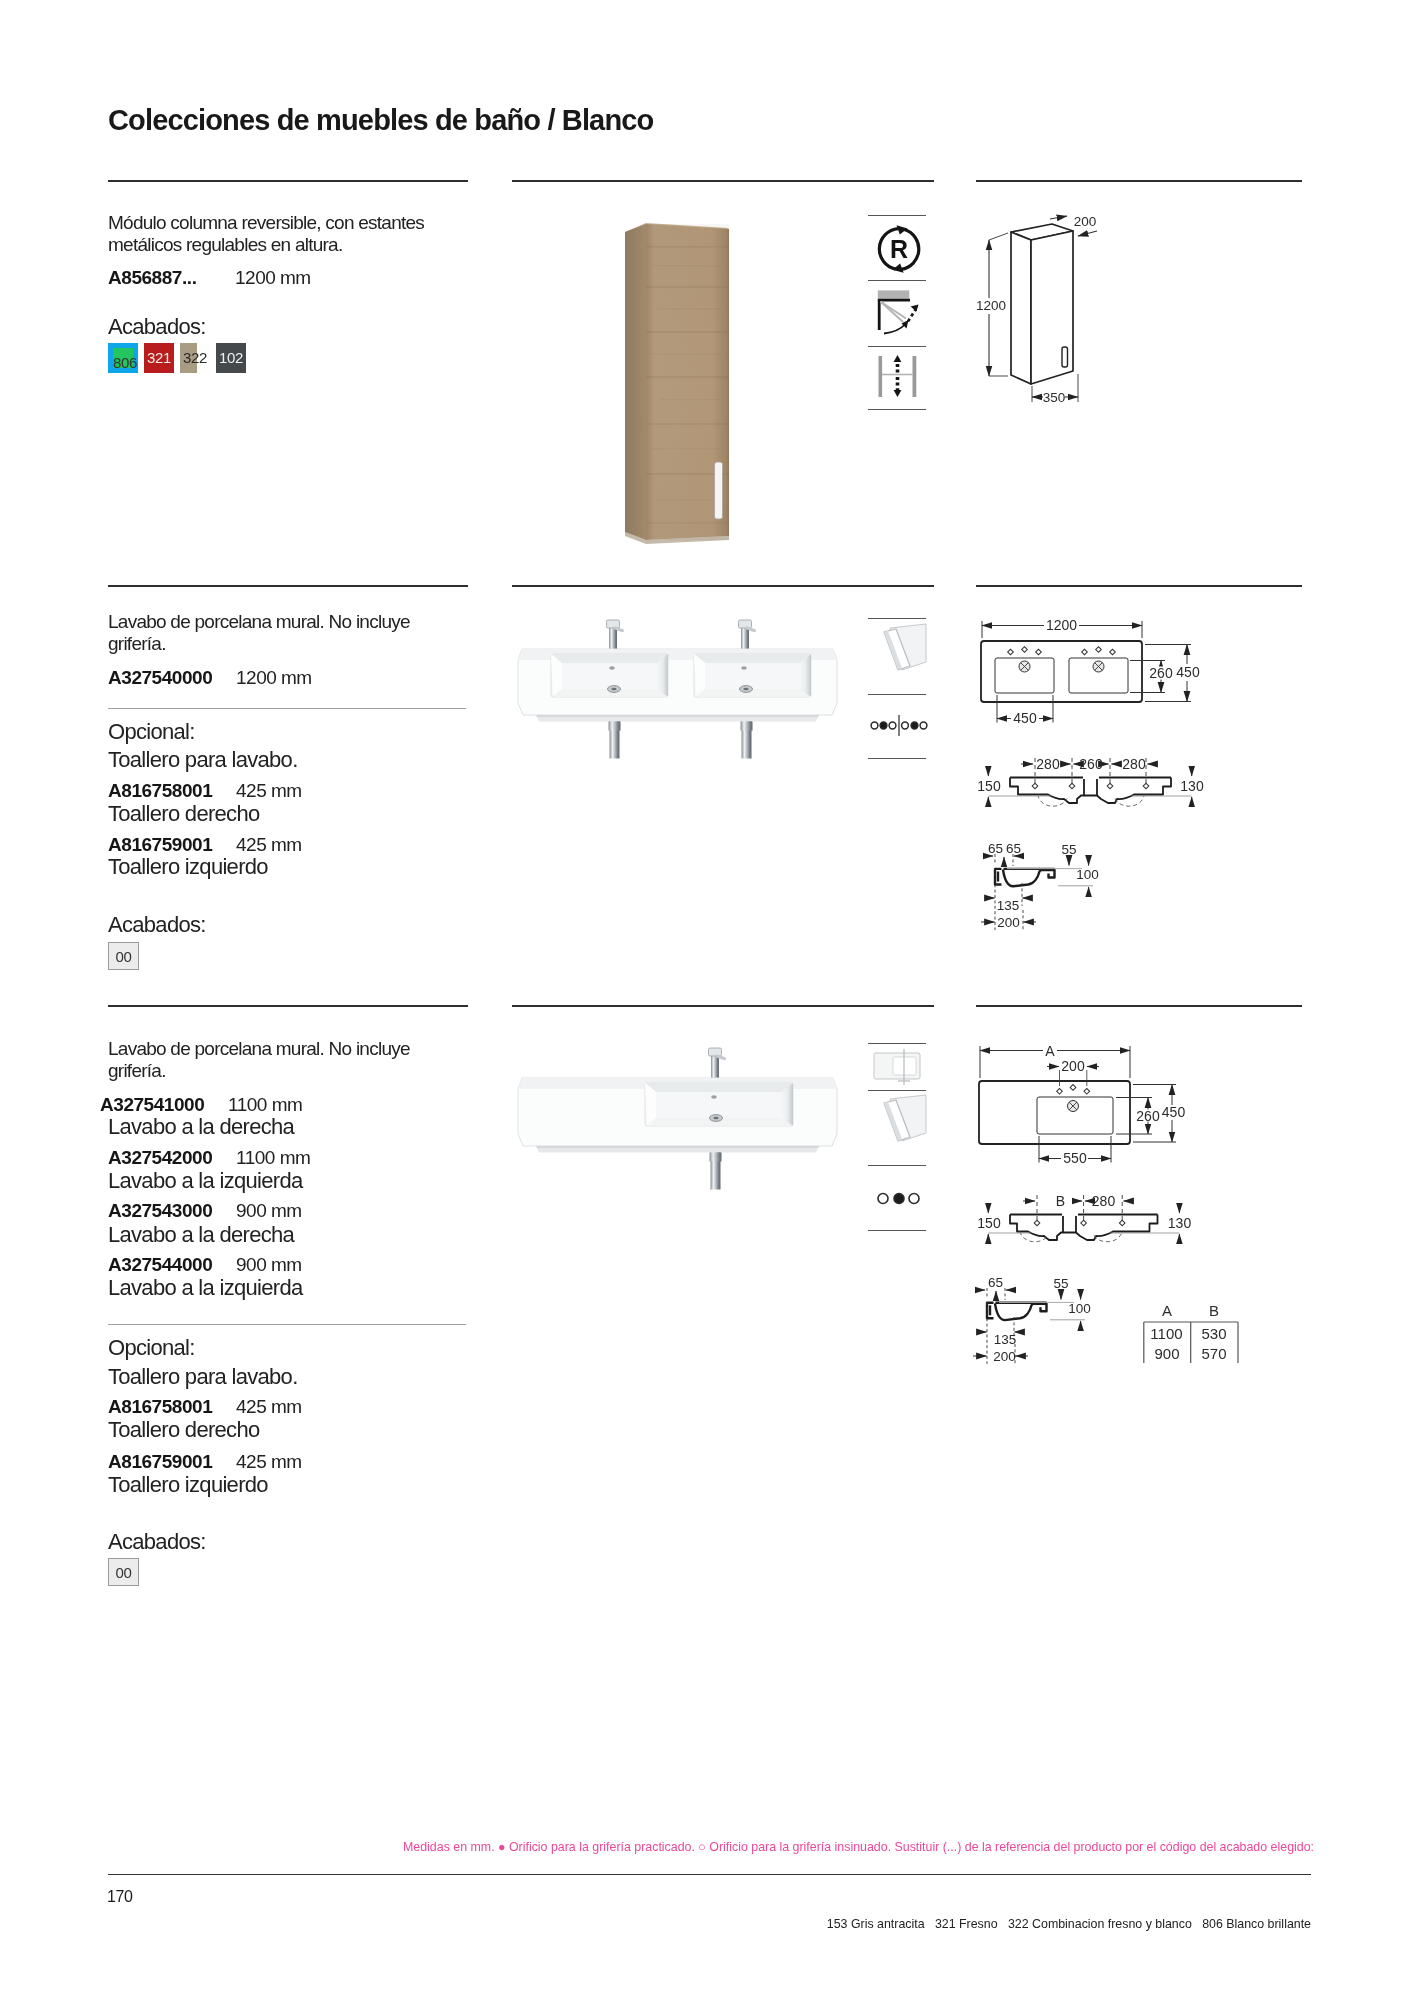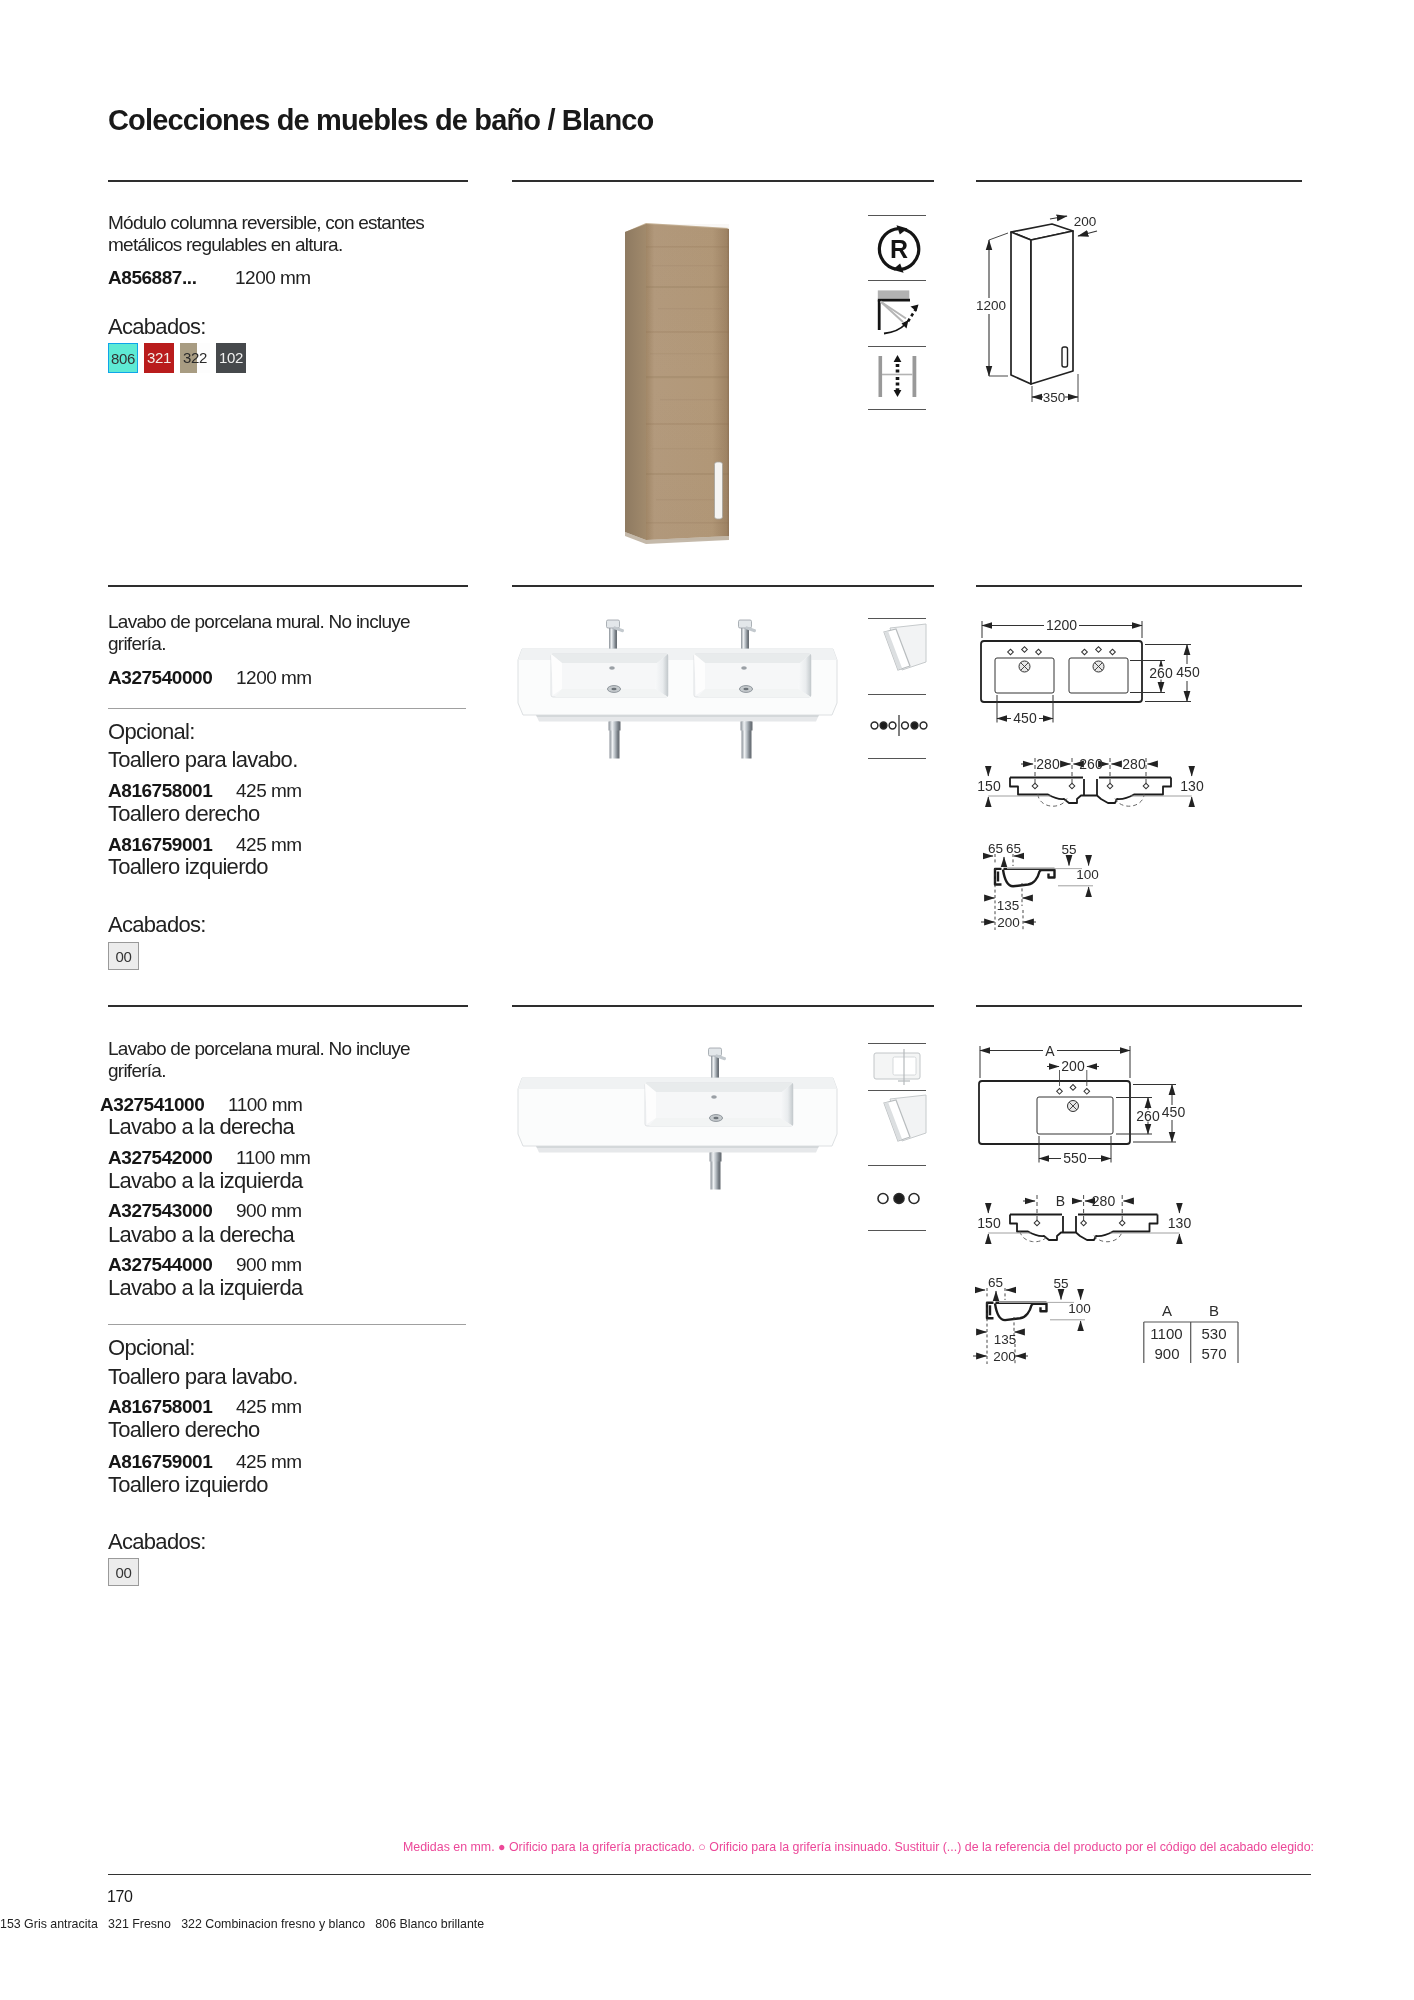--- a/index.html
+++ b/index.html
@@ -24,21 +24,21 @@
 <div class="rule" style="left:512px;top:180px;width:422px"></div>
 
 <div class="rule" style="left:976px;top:180px;width:326px"></div>
 
 <div class="abs body" style="left:108px;top:212px;width:370px">Módulo columna reversible, con estantes<br>metálicos regulables en altura.</div>
 
 <div class="abs" style="left:108px;top:267px"><span class="code">A856887...</span><span class="size abs" style="left:127px;top:0">1200 mm</span></div>
 
 <div class="abs sub" style="left:108px;top:314px">Acabados:</div>
 
-<div class="sw" style="left:108px;top:343px;background:#5eead4;border:1px solid #0ea5e9;color:#333">806</div>
+<div class="sw" style="left:108px;top:343px;background:#22c55e;border:5px solid #0ea5e9;color:#333">806</div>
 
 <div class="sw" style="left:144px;top:343px;background:#b91c1c;color:#f2efe8">321</div>
 
 <div class="sw" style="left:180px;top:343px;background:linear-gradient(90deg,#a89c82 0 55%,#fdfdfd 55% 100%);color:#2a2a2a">322</div>
 
 <div class="sw" style="left:216px;top:343px;background:#46494c;color:#f0f0f0">102</div>
 
 <svg class="abs" style="left:600px;top:210px" width="150" height="345" viewBox="0 0 150 345">
 <defs>
 <linearGradient id="wside" x1="0" y1="0" x2="1" y2="0">
@@ -668,13 +668,13 @@
 <text x="254" y="318.5">570</text>
 </g>
 </svg>
 
 <div class="abs" style="left:108px;top:1874px;width:1203px;height:1px;background:#333"></div>
 
 <div class="abs" style="left:107px;top:1888px;font-size:16px;letter-spacing:-0.4px;color:#1a1a1a">170</div>
 
 <div class="abs" style="left:403px;top:1840px;width:911px;font-size:12.4px;color:#ec4899">Medidas en mm. ● Orificio para la grifería practicado. ○ Orificio para la grifería insinuado. Sustituir (...) de la referencia del producto por el código del acabado elegido:</div>
 
-<div class="abs" style="left:0;top:1917px;width:1311px;text-align:left;font-size:12.4px;color:#222">153 Gris antracita&nbsp;&nbsp;&nbsp;321 Fresno&nbsp;&nbsp;&nbsp;322 Combinacion fresno y blanco&nbsp;&nbsp;&nbsp;806 Blanco brillante</div>
+<div class="abs" style="left:0;top:1917px;width:1311px;text-align:right;font-size:12.4px;color:#222">153 Gris antracita&nbsp;&nbsp;&nbsp;321 Fresno&nbsp;&nbsp;&nbsp;322 Combinacion fresno y blanco&nbsp;&nbsp;&nbsp;806 Blanco brillante</div>
 
 </body></html>

